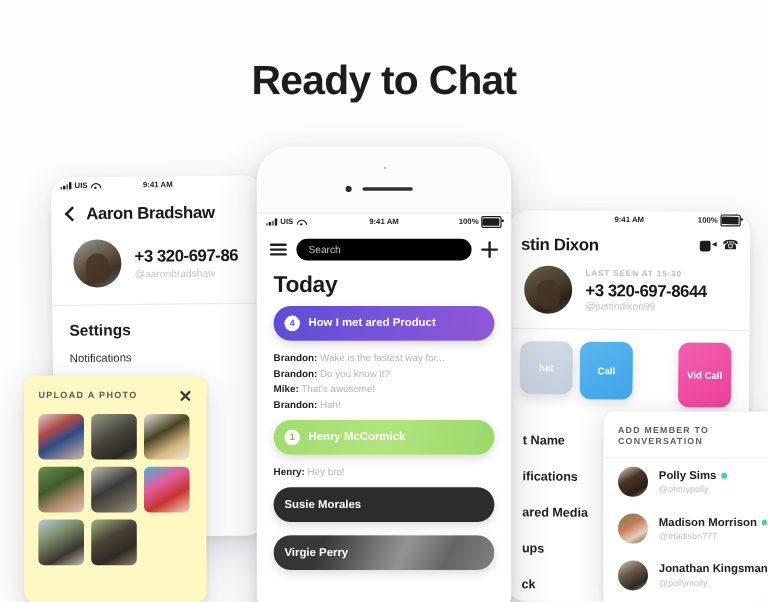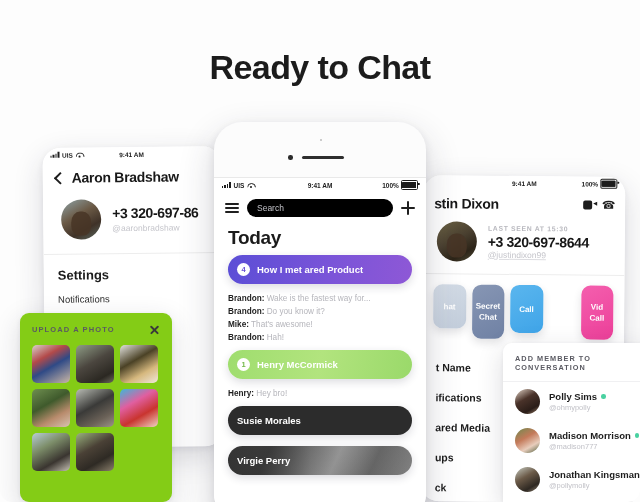--- a/index.html
+++ b/index.html
@@ -235,21 +235,21 @@
     width: 11px; height: 11px; flex: none;
     display:flex; align-items:center; justify-content:center;
     font-size: 11px; color: #1d1d1d; line-height: 1;
   }
   .r-profile { display: flex; align-items: center; gap: 11px; padding: 6px 11px 12px 14px; }
   .avatar-lg.dark2 {
     background: linear-gradient(150deg,#6d6345 0%,#4a4030 45%,#2c2418 75%,#55503a 100%);
   }
   .r-lastseen { font-size: 6.8px; font-weight: bold; letter-spacing: 0.7px; color: #b9b9bf; }
   .r-phone-num { font-size: 14px; font-weight: bold; color: #171717; letter-spacing: -0.4px; margin-top: 2px; }
-  .r-handle { font-size: 8.5px; color: #c5c5cb; margin-top: 0; text-decoration: underline; text-decoration-color: #dcdce0; }
+  .r-handle { font-size: 8.5px; color: #c5c5cb; margin-top: 0; text-decoration-color: #dcdce0; }
   .r-actions {
     display: flex; gap: 6px; padding: 10px 11px 12px 11px; align-items: flex-start;
   }
   .act-btn {
     width: 40px; border-radius: 9px; color: #fff;
     font-size: 8px; font-weight: bold; text-align: center; line-height: 11px;
     display: flex; align-items: center; justify-content: center;
     box-shadow: 0 4px 9px rgba(40,40,60,0.14);
     padding: 4px 2px;
   }
@@ -257,21 +257,21 @@
   .act-btn.secret { background: linear-gradient(150deg,#8796b4,#6f81a4); height: 46px; }
   .act-btn.call   { background: linear-gradient(150deg,#5ab6ee,#3fa4e8); height: 40px; }
   .act-btn.video  { background: linear-gradient(150deg,#f45fae,#ec3f99); height: 46px; margin-left: 32px; }
   .r-list { padding: 2px 0 0 0; }
   .r-list .r-row { font-size: 10.5px; font-weight: bold; color: #1e1e1e; padding: 9px 14px; }
 
   
   #upload-panel {
     position: absolute;
     left: 20px; top: 313px; width: 152px; height: 189px;
-    background: #84cc16; border-radius: 9px;
+    background: #fef9c3; border-radius: 9px;
     box-shadow: 0 8px 26px rgba(40,40,60,0.17), 0 1px 4px rgba(40,40,60,0.07);
     z-index: 40; overflow: hidden;
   }
   .up-head {
     display: flex; align-items: center; padding: 11px 12px 8px 12px;
   }
   .up-title {
     font-size: 7.5px; font-weight: bold; letter-spacing: 1.1px; color: #5a5a62; flex: 1;
   }
   .close-x {
@@ -381,21 +381,20 @@
           <div class="r-lastseen">LAST SEEN AT 15:30</div>
           <div class="r-phone-num">+3 320-697-8644</div>
           <div class="r-handle">@justindixon99</div>
         </div>
       </div>
 
       <div class="divider"></div>
 
       <div class="r-actions">
         <div class="act-btn chat">hat</div>
-        <div class="act-btn secret">Secret Chat</div>
         <div class="act-btn call">Call</div>
         <div class="act-btn video">Vid Call</div>
       </div>
 
       <div class="r-list">
         <div class="r-row">t Name</div>
         <div class="r-row">ifications</div>
         <div class="r-row">ared Media</div>
         <div class="r-row">ups</div>
         <div class="r-row">ck</div>

